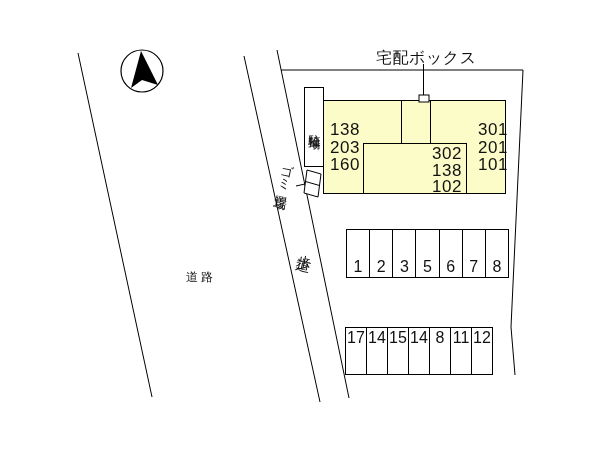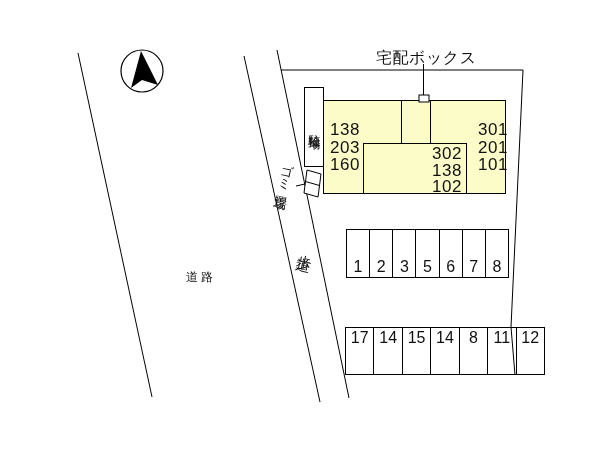--- a/index.html
+++ b/index.html
@@ -26,21 +26,21 @@
     background:#FCFCC8;border:1.5px solid #000;box-sizing:border-box;z-index:1;}
   .bld-mid{position:absolute;left:363px;top:143px;width:104px;height:51px;
     background:#FCFCC8;border:1.5px solid #000;box-sizing:border-box;z-index:2;}
   .units{position:absolute;z-index:10;font-size:17px;letter-spacing:0.5px;line-height:17.5px;}
   .units-left{left:330px;top:121px;}
   .units-center{left:363px;top:146px;width:80px;text-align:center;line-height:16.5px;margin-left:44px;}
   .units-right{left:471px;top:121px;margin-left:7px;}
   
   .prow{position:absolute;border:1px solid #000;box-sizing:border-box;display:flex;z-index:4;}
   .prow-1{left:346px;top:229px;width:163px;height:49px;}
-  .prow-2{left:345px;top:327px;width:200px;height:48px;}
+  .prow-2{left:345px;top:327px;width:148px;height:48px;}
   .stall{flex:1;display:flex;justify-content:center;font-size:16px;}
   .stall:not(:last-child){border-right:1px solid #000;}
   .prow-1 .stall{align-items:flex-end;padding-bottom:1px;}
   .prow-2 .stall{align-items:flex-start;padding-top:1px;}
 </style>
 </head>
 <body>
 
 <div class="canvas">
 

